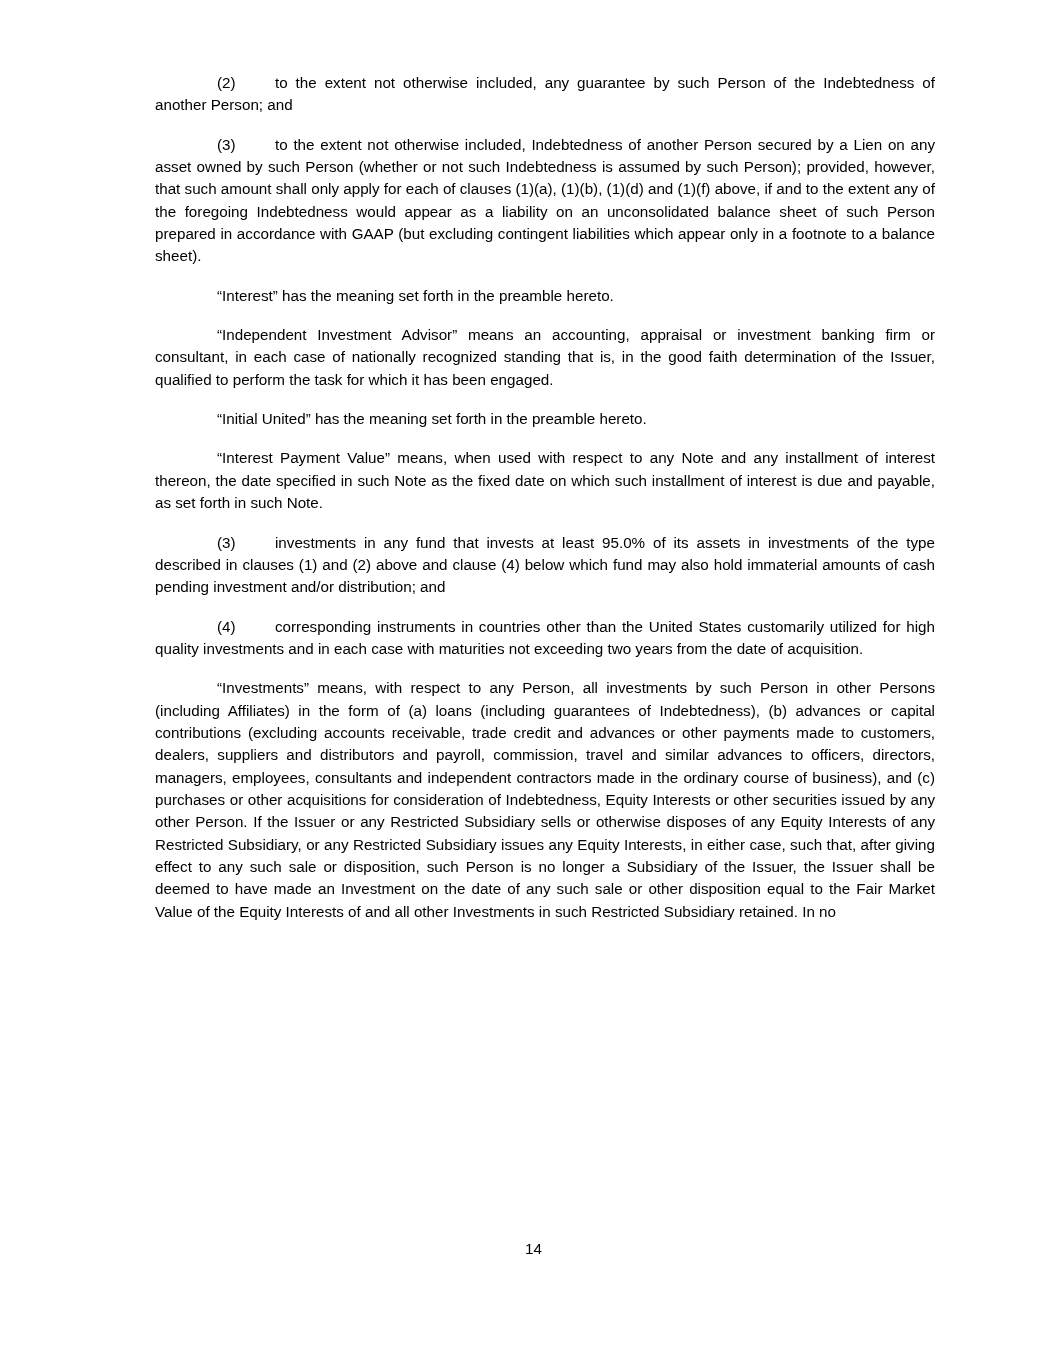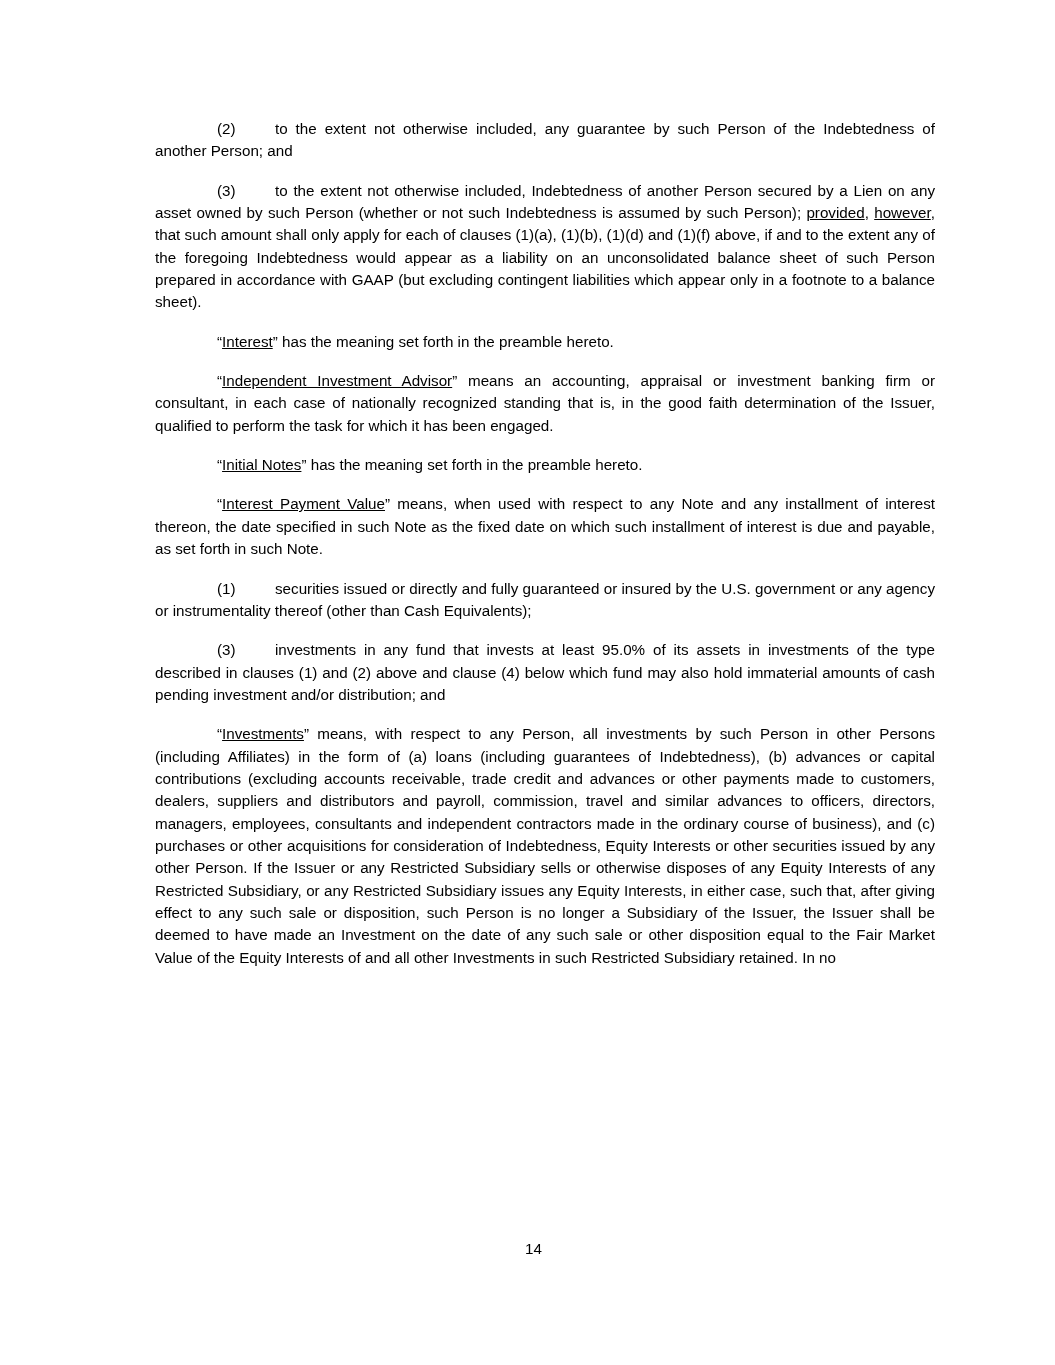--- a/index.html
+++ b/index.html
@@ -12,42 +12,41 @@
     height: 1365px;
     font-family: "Liberation Sans", sans-serif;
     color: #000000;
     -webkit-font-smoothing: antialiased;
   }
   .page {
     position: relative;
     width: 1055px;
     height: 1365px;
     box-sizing: border-box;
-    padding: 118px 120px 40px 155px;
+    padding: 72px 120px 40px 155px;
     background: #ffffff;
   }
   .body-text {
     font-size: 15.2px;
     line-height: 1.47;
     text-align: justify;
     text-justify: inter-word;
   }
   p.para {
     margin: 0 0 17px 0;
   }
   .indent {
     display: inline-block;
     width: 62px;
   }
   .num {
     display: inline-block;
     width: 58px;
   }
   .u {
-    text-decoration: underline;
   }
   .footer {
     position: absolute;
     left: 12px;
     right: 0;
     bottom: 108px;
     text-align: center;
     font-size: 15.2px;
     font-family: "Liberation Sans", sans-serif;
   }
@@ -70,38 +69,38 @@
 
     <p class="para">
       <span class="indent"></span><span>“</span><span class="u">Interest</span><span>” has the meaning set forth in the preamble hereto.</span>
     </p>
 
     <p class="para">
       <span class="indent"></span><span>“</span><span class="u">Independent Investment Advisor</span><span>” means an accounting, appraisal or investment banking firm or consultant, in each case of nationally recognized standing that is, in the good faith determination of the Issuer, qualified to perform the task for which it has been engaged.</span>
     </p>
 
     <p class="para">
-      <span class="indent"></span><span>“</span><span class="u">Initial Notes</span><span>” has the meaning set forth in the preamble hereto.</span>
+      <span class="indent"></span><span>“</span><span class="u">Initial United</span><span>” has the meaning set forth in the preamble hereto.</span>
     </p>
 
     <p class="para">
       <span class="indent"></span><span>“</span><span class="u">Interest Payment Value</span><span>” means, when used with respect to any Note and any installment of interest thereon, the date specified in such Note as the fixed date on which such installment of interest is due and payable, as set forth in such Note.</span>
     </p>
 
 
 
-    <p class="para">
-      <span class="indent"></span><span class="num">(1)</span><span>securities issued or directly and fully guaranteed or insured by the U.S. government or any agency or instrumentality thereof (other than Cash Equivalents);</span>
-    </p>
 
 
     <p class="para">
       <span class="indent"></span><span class="num">(3)</span><span>investments in any fund that invests at least 95.0% of its assets in investments of the type described in clauses (1) and (2) above and clause (4) below which fund may also hold immaterial amounts of cash pending investment and/or distribution; and</span>
     </p>
 
+    <p class="para">
+      <span class="indent"></span><span class="num">(4)</span><span>corresponding instruments in countries other than the United States customarily utilized for high quality investments and in each case with maturities not exceeding two years from the date of acquisition.</span>
+    </p>
 
     <p class="para">
       <span class="indent"></span><span>“</span><span class="u">Investments</span><span>” means, with respect to any Person, all investments by such Person in other Persons (including Affiliates) in the form of (a) loans (including guarantees of Indebtedness), (b) advances or capital contributions (excluding accounts receivable, trade credit and advances or other payments made to customers, dealers, suppliers and distributors and payroll, commission, travel and similar advances to officers, directors, managers, employees, consultants and independent contractors made in the ordinary course of business), and (c) purchases or other acquisitions for consideration of Indebtedness, Equity Interests or other securities issued by any other Person. If the Issuer or any Restricted Subsidiary sells or otherwise disposes of any Equity Interests of any Restricted Subsidiary, or any Restricted Subsidiary issues any Equity Interests, in either case, such that, after giving effect to any such sale or disposition, such Person is no longer a Subsidiary of the Issuer, the Issuer shall be deemed to have made an Investment on the date of any such sale or other disposition equal to the Fair Market Value of the Equity Interests of and all other Investments in such Restricted Subsidiary retained. In no</span>
     </p>
 
   </div>
 
   <div class="footer">14</div>
 
 </div>

